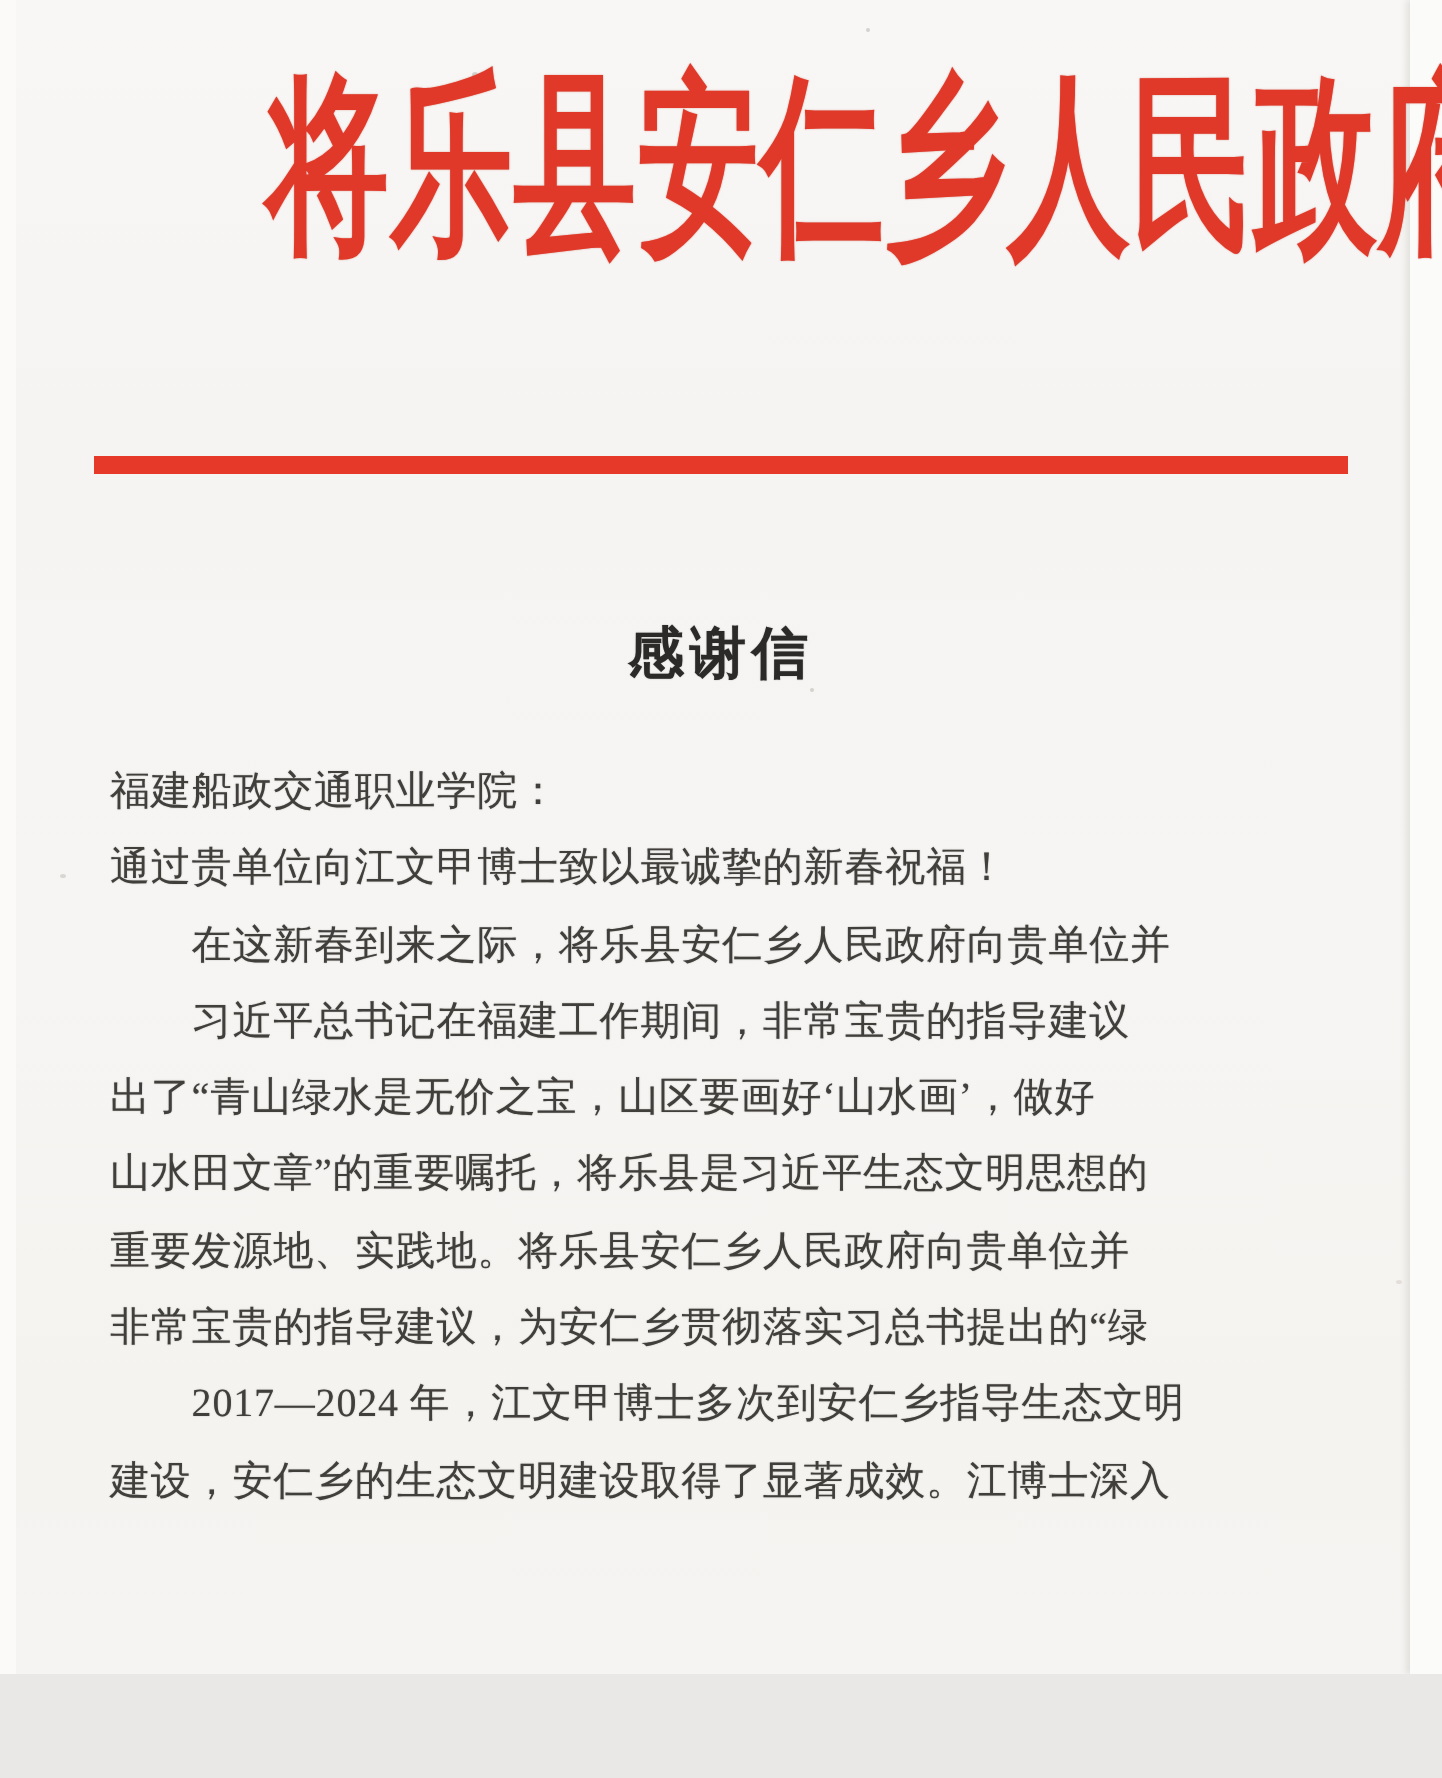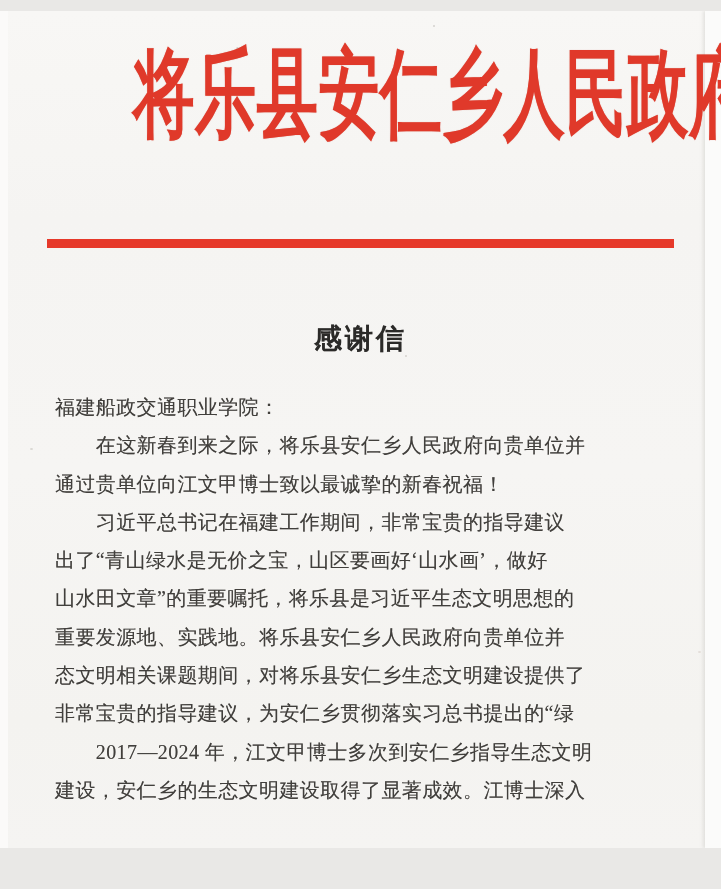--- a/index.html
+++ b/index.html
@@ -1,21 +1,21 @@
 <!DOCTYPE html>
 <html lang="zh"><head>
 <meta charset="utf-8">
 <style>
   html, body { margin: 0; padding: 0; background: #e9e8e6; }
 
   .page {
     position: relative;
     width: 721px;
     height: 837px;
-    margin: 11px auto;
+    margin: 0 auto;
     overflow: hidden;
     background: linear-gradient(180deg, #f8f7f5 0%, #f5f4f2 25%, #f6f5f3 55%, #f4f3f0 85%, #f5f4f2 100%);
     font-family: "Liberation Serif", "DejaVu Serif", serif;
   }
 
   .edge-strip-left {
     position: absolute; left: 0; top: 0; width: 8px; height: 100%;
     background: #fbfaf9;
   }
   .edge-strip-right {
@@ -100,25 +100,24 @@
 
   <header>
     <div class="org-name">将乐县安仁乡人民政府</div>
     <div class="red-rule"></div>
   </header>
 
   <h1 class="doc-title">感谢信</h1>
 
   <main class="letter-body">
     <div class="line">福建船政交通职业学院：</div>
+    <div class="line">通过贵单位向江文甲博士致以最诚挚的新春祝福！</div>
     <div class="line">　　在这新春到来之际，将乐县安仁乡人民政府向贵单位并</div>
-    <div class="line">通过贵单位向江文甲博士致以最诚挚的新春祝福！</div>
     <div class="line">　　习近平总书记在福建工作期间，非常宝贵的指导建议</div>
     <div class="line">出了“青山绿水是无价之宝，山区要画好‘山水画’，做好</div>
     <div class="line">山水田文章”的重要嘱托，将乐县是习近平生态文明思想的</div>
     <div class="line">重要发源地、实践地。将乐县安仁乡人民政府向贵单位并</div>
-    <div class="line">态文明相关课题期间，对将乐县安仁乡生态文明建设提供了</div>
     <div class="line">非常宝贵的指导建议，为安仁乡贯彻落实习总书提出的“绿</div>
     <div class="line">　　2017—2024 年，江文甲博士多次到安仁乡指导生态文明</div>
     <div class="line">建设，安仁乡的生态文明建设取得了显著成效。江博士深入</div>
   </main>
 
 </div>
 
 </body></html>

